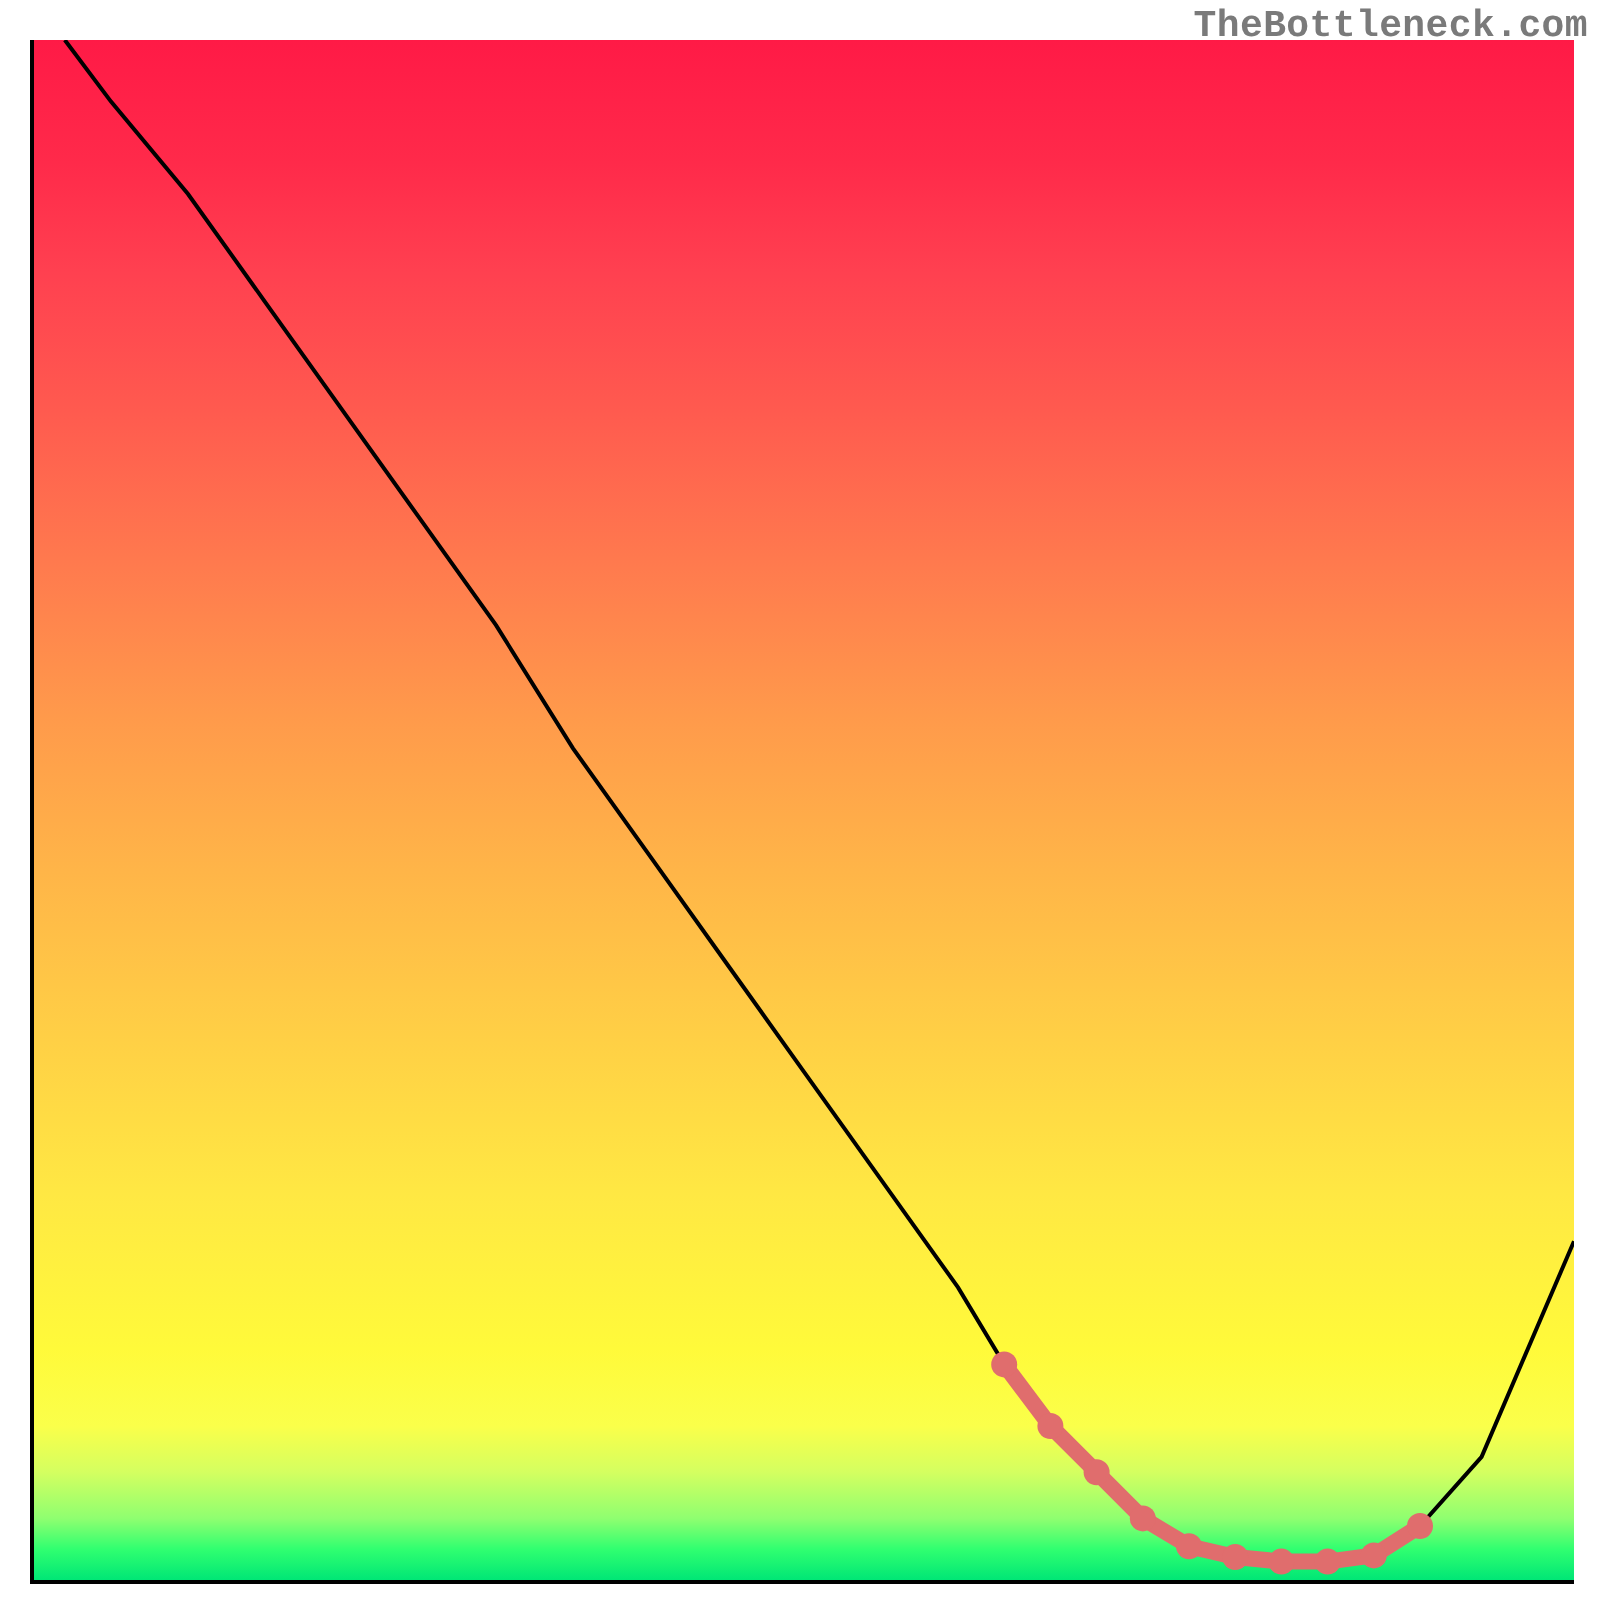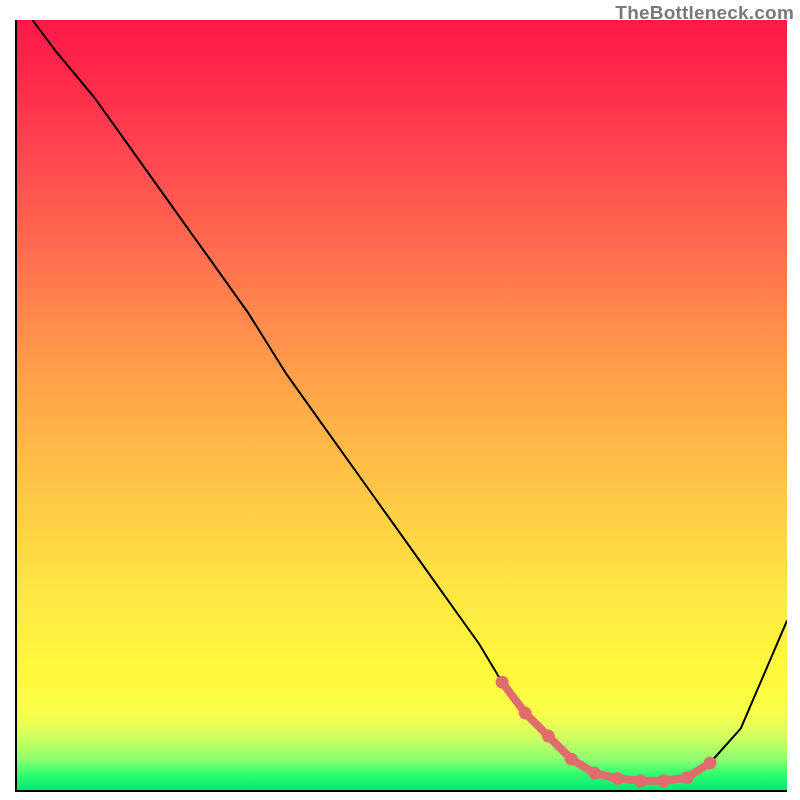--- a/index.html
+++ b/index.html
@@ -52,21 +52,21 @@
     position: absolute;
     left: 0;
     top: 0;
     width: 100%;
     height: 100%;
   }
   .watermark {
     position: absolute;
     top: 2px;
     right: 6px;
-    font-family: Liberation Sans, sans-serif;
+    font-family: Liberation Mono, monospace;
     font-size: 19px;
     font-weight: bold;
     color: #7a7a7a;
     letter-spacing: 0.2px;
   }
 </style>
 </head>
 <body>
 
 <div class="chart-container">

